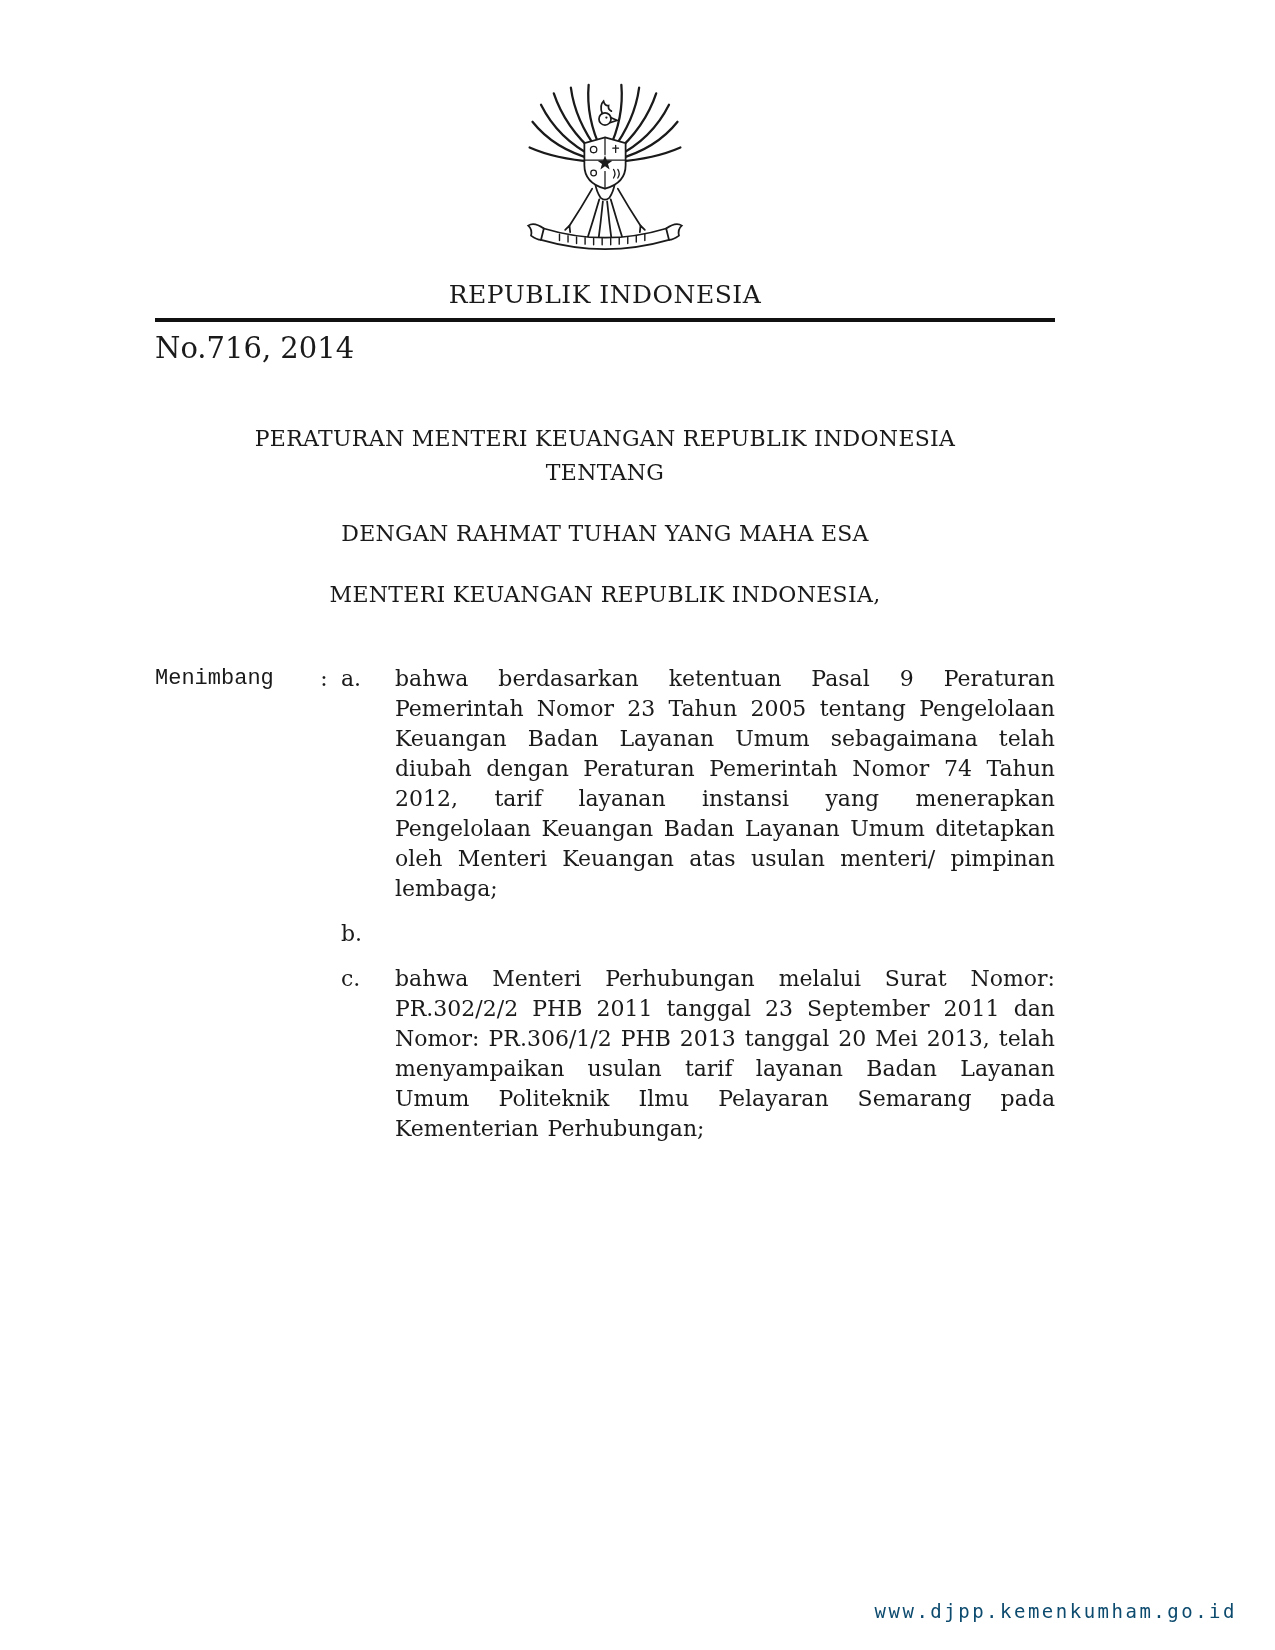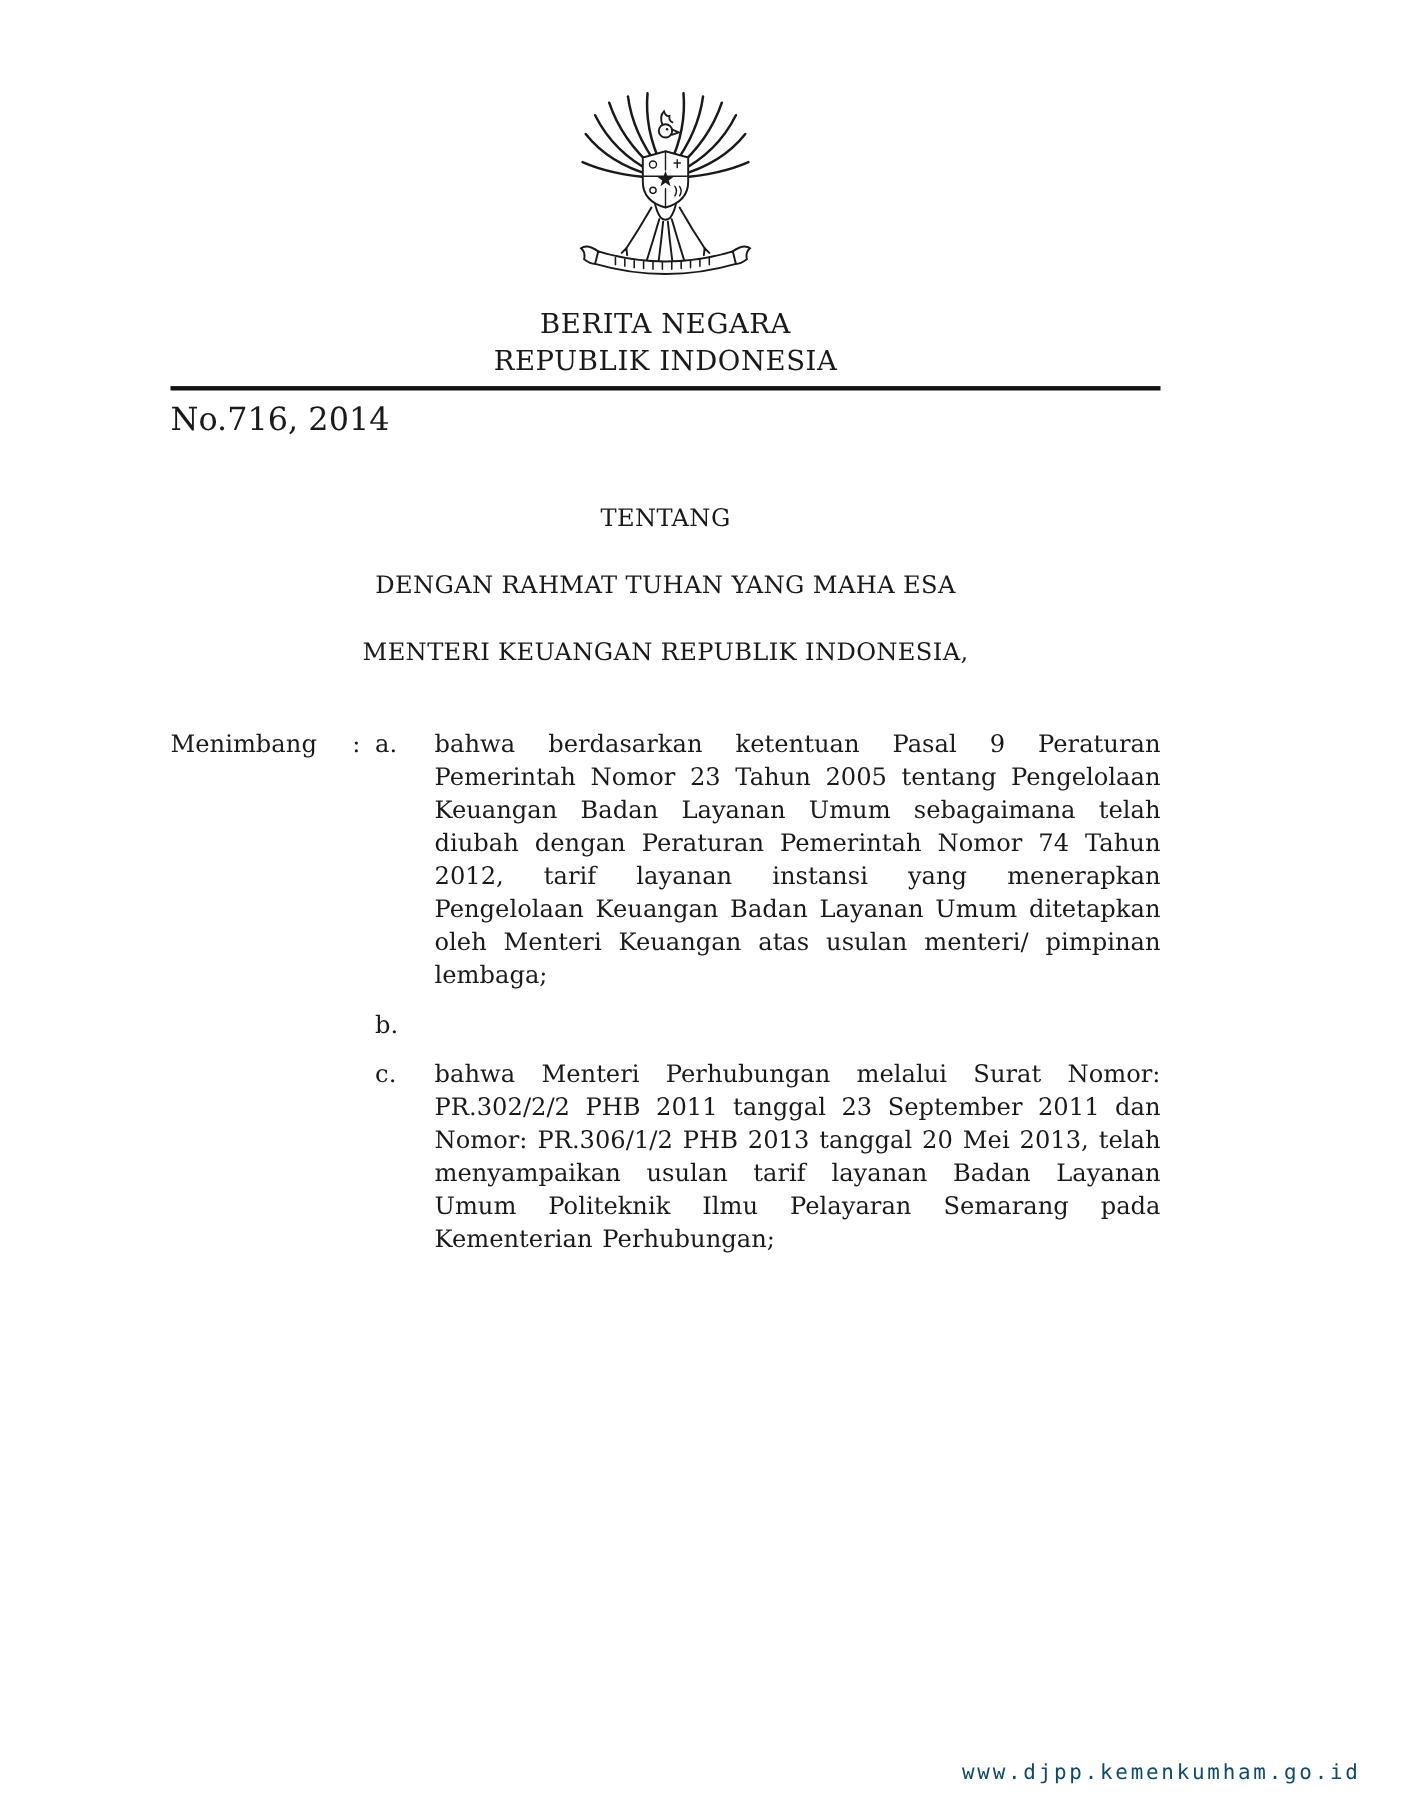--- a/index.html
+++ b/index.html
@@ -63,21 +63,21 @@
   .considerations {
     margin-top: 52px;
     font-size: 22px;
     line-height: 30px;
   }
   .consider-row {
     display: grid;
     grid-template-columns: 152px 34px 54px 1fr;
   }
   .consider-row + .consider-row { margin-top: 15px; }
-  .c-label { text-align: left; }
+  .c-label { text-align: left; font-family: Liberation Mono, monospace; }
   .c-colon { text-align: center; }
   .c-marker { text-align: left; }
   .c-text {
     text-align: justify;
     word-spacing: 2px;
   }
 
   .footer-url {
     position: absolute;
     right: 38px;
@@ -158,29 +158,29 @@
             <circle cx="120" cy="52" r="8.5"></circle>
             <path d="M116 44 q-4 -11 2 -17 q2 7 7 6 q-1 6 4 8"></path>
             <path d="M128 50 l9 4 -9 3"></path>
           </g>
           <circle cx="122" cy="50" r="1.6" fill="#1a1a1a" stroke="none"></circle>
         </g>
       </svg>
     </div>
 
     <div class="masthead">
-      <div>BERITA NEGARA</div>
       <div>REPUBLIK INDONESIA</div>
     </div>
 
     <div class="rule"></div>
 
     <div class="gazette-number">No.716, 2014</div>
 
     <div class="title-block">
+      <div class="title-line">PERATURAN MENTERI KEUANGAN REPUBLIK INDONESIA</div>
       <div class="title-line">TENTANG</div>
       <div class="title-line gap-before">DENGAN RAHMAT TUHAN YANG MAHA ESA</div>
       <div class="title-line gap-before">MENTERI KEUANGAN REPUBLIK INDONESIA,</div>
     </div>
 
     <div class="considerations">
 
       <div class="consider-row">
         <div class="c-label">Menimbang</div>
         <div class="c-colon">:</div>

